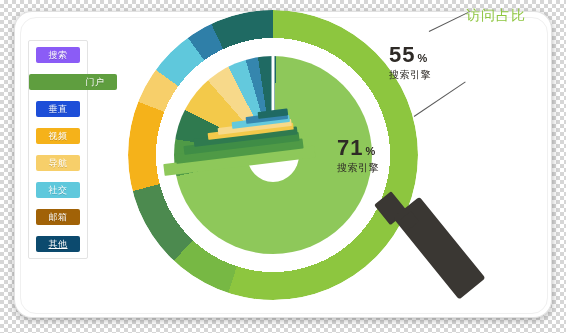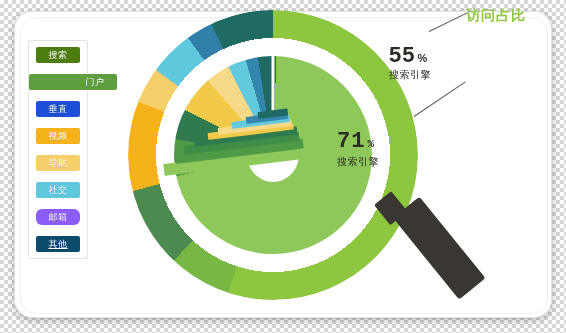--- a/index.html
+++ b/index.html
@@ -84,62 +84,62 @@
     background:#3a3733;border-radius:2px;
     transform:rotate(-39deg);
   }
 
   
   .stat{position:absolute;color:#2e2a26;}
   .stat .num{font-size:22px;font-weight:bold;letter-spacing:1px;line-height:1;}
   .stat .pct{font-size:11px;font-weight:bold;margin-left:2px;}
   .stat .cap{font-size:10px;margin-top:2px;letter-spacing:.5px;}
   #stat-55{left:389px;top:44px;}
-  #stat-71{left:337px;top:131px;font-family:Liberation Mono, monospace;}
+  #stat-71{left:337px;top:137px;}
 
   
   .callout{
-    position:absolute;font-size:14px;font-weight:bold;color:#8ec640;
+    position:absolute;font-size:14px;font-weight:normal;color:#8ec640;
     letter-spacing:1px;white-space:nowrap;
     text-shadow:0 1px 1px rgba(255,255,255,.8);
   }
   #callout-1{left:466px;top:7px;}
   #callout-2{left:466px;top:69px;}
   .leader{position:absolute;background:#5a5a5a;height:1px;transform-origin:left center;}
   #leader-1{left:429px;top:31px;width:46px;transform:rotate(-26deg);}
   #leader-2{left:414px;top:116px;width:62px;transform:rotate(-34deg);}
 </style>
 </head>
 <body>
 
 <div id="stage">
 
   <div class="card"></div>
   <div class="card-inner-line"></div>
 
   <div class="legend" id="legend">
-      <div class="legend-item" style="background: #4d7c0f;">
+      <div class="legend-item" style="background: #8b5cf6;">
         <span>搜索</span>
       </div>
       <div class="legend-item" style="background: rgb(95, 158, 63); padding-left: 44px;">
         <span>门户</span>
       </div>
       <div class="legend-item" style="background: #1d4ed8;">
         <span>垂直</span>
       </div>
       <div class="legend-item" style="background: rgb(245, 178, 26);">
         <span>视频</span>
       </div>
       <div class="legend-item" style="background: rgb(247, 207, 106); justify-content: center;">
         <span>导航</span>
       </div>
       <div class="legend-item" style="background: rgb(95, 200, 220);">
         <span>社交</span>
       </div>
-      <div class="legend-item" style="background: #8b5cf6; border-radius: 6px;">
+      <div class="legend-item" style="background: #a16207;">
         <span>邮箱</span>
       </div>
       <div class="legend-item" style="background: #0c4a6e; text-decoration: underline;">
         <span>其他</span>
       </div>
     </div>
 
   <div class="chart">
     <div class="ring-outer-mask" id="ring-outer" style="background: conic-gradient(rgb(141, 198, 63) 0deg, rgb(141, 198, 63) 198deg, rgb(119, 184, 68) 198deg, rgb(119, 184, 68) 223.2deg, rgb(76, 138, 79) 223.2deg, rgb(76, 138, 79) 255.6deg, rgb(245, 178, 26) 255.6deg, rgb(245, 178, 26) 291.6deg, rgb(247, 207, 106) 291.6deg, rgb(247, 207, 106) 306deg, rgb(95, 200, 220) 306deg, rgb(95, 200, 220) 324deg, rgb(47, 127, 168) 324deg, rgb(47, 127, 168) 334.8deg, rgb(31, 106, 99) 334.8deg, rgb(31, 106, 99) 360deg);"></div>
     <div class="disk-wrap">

